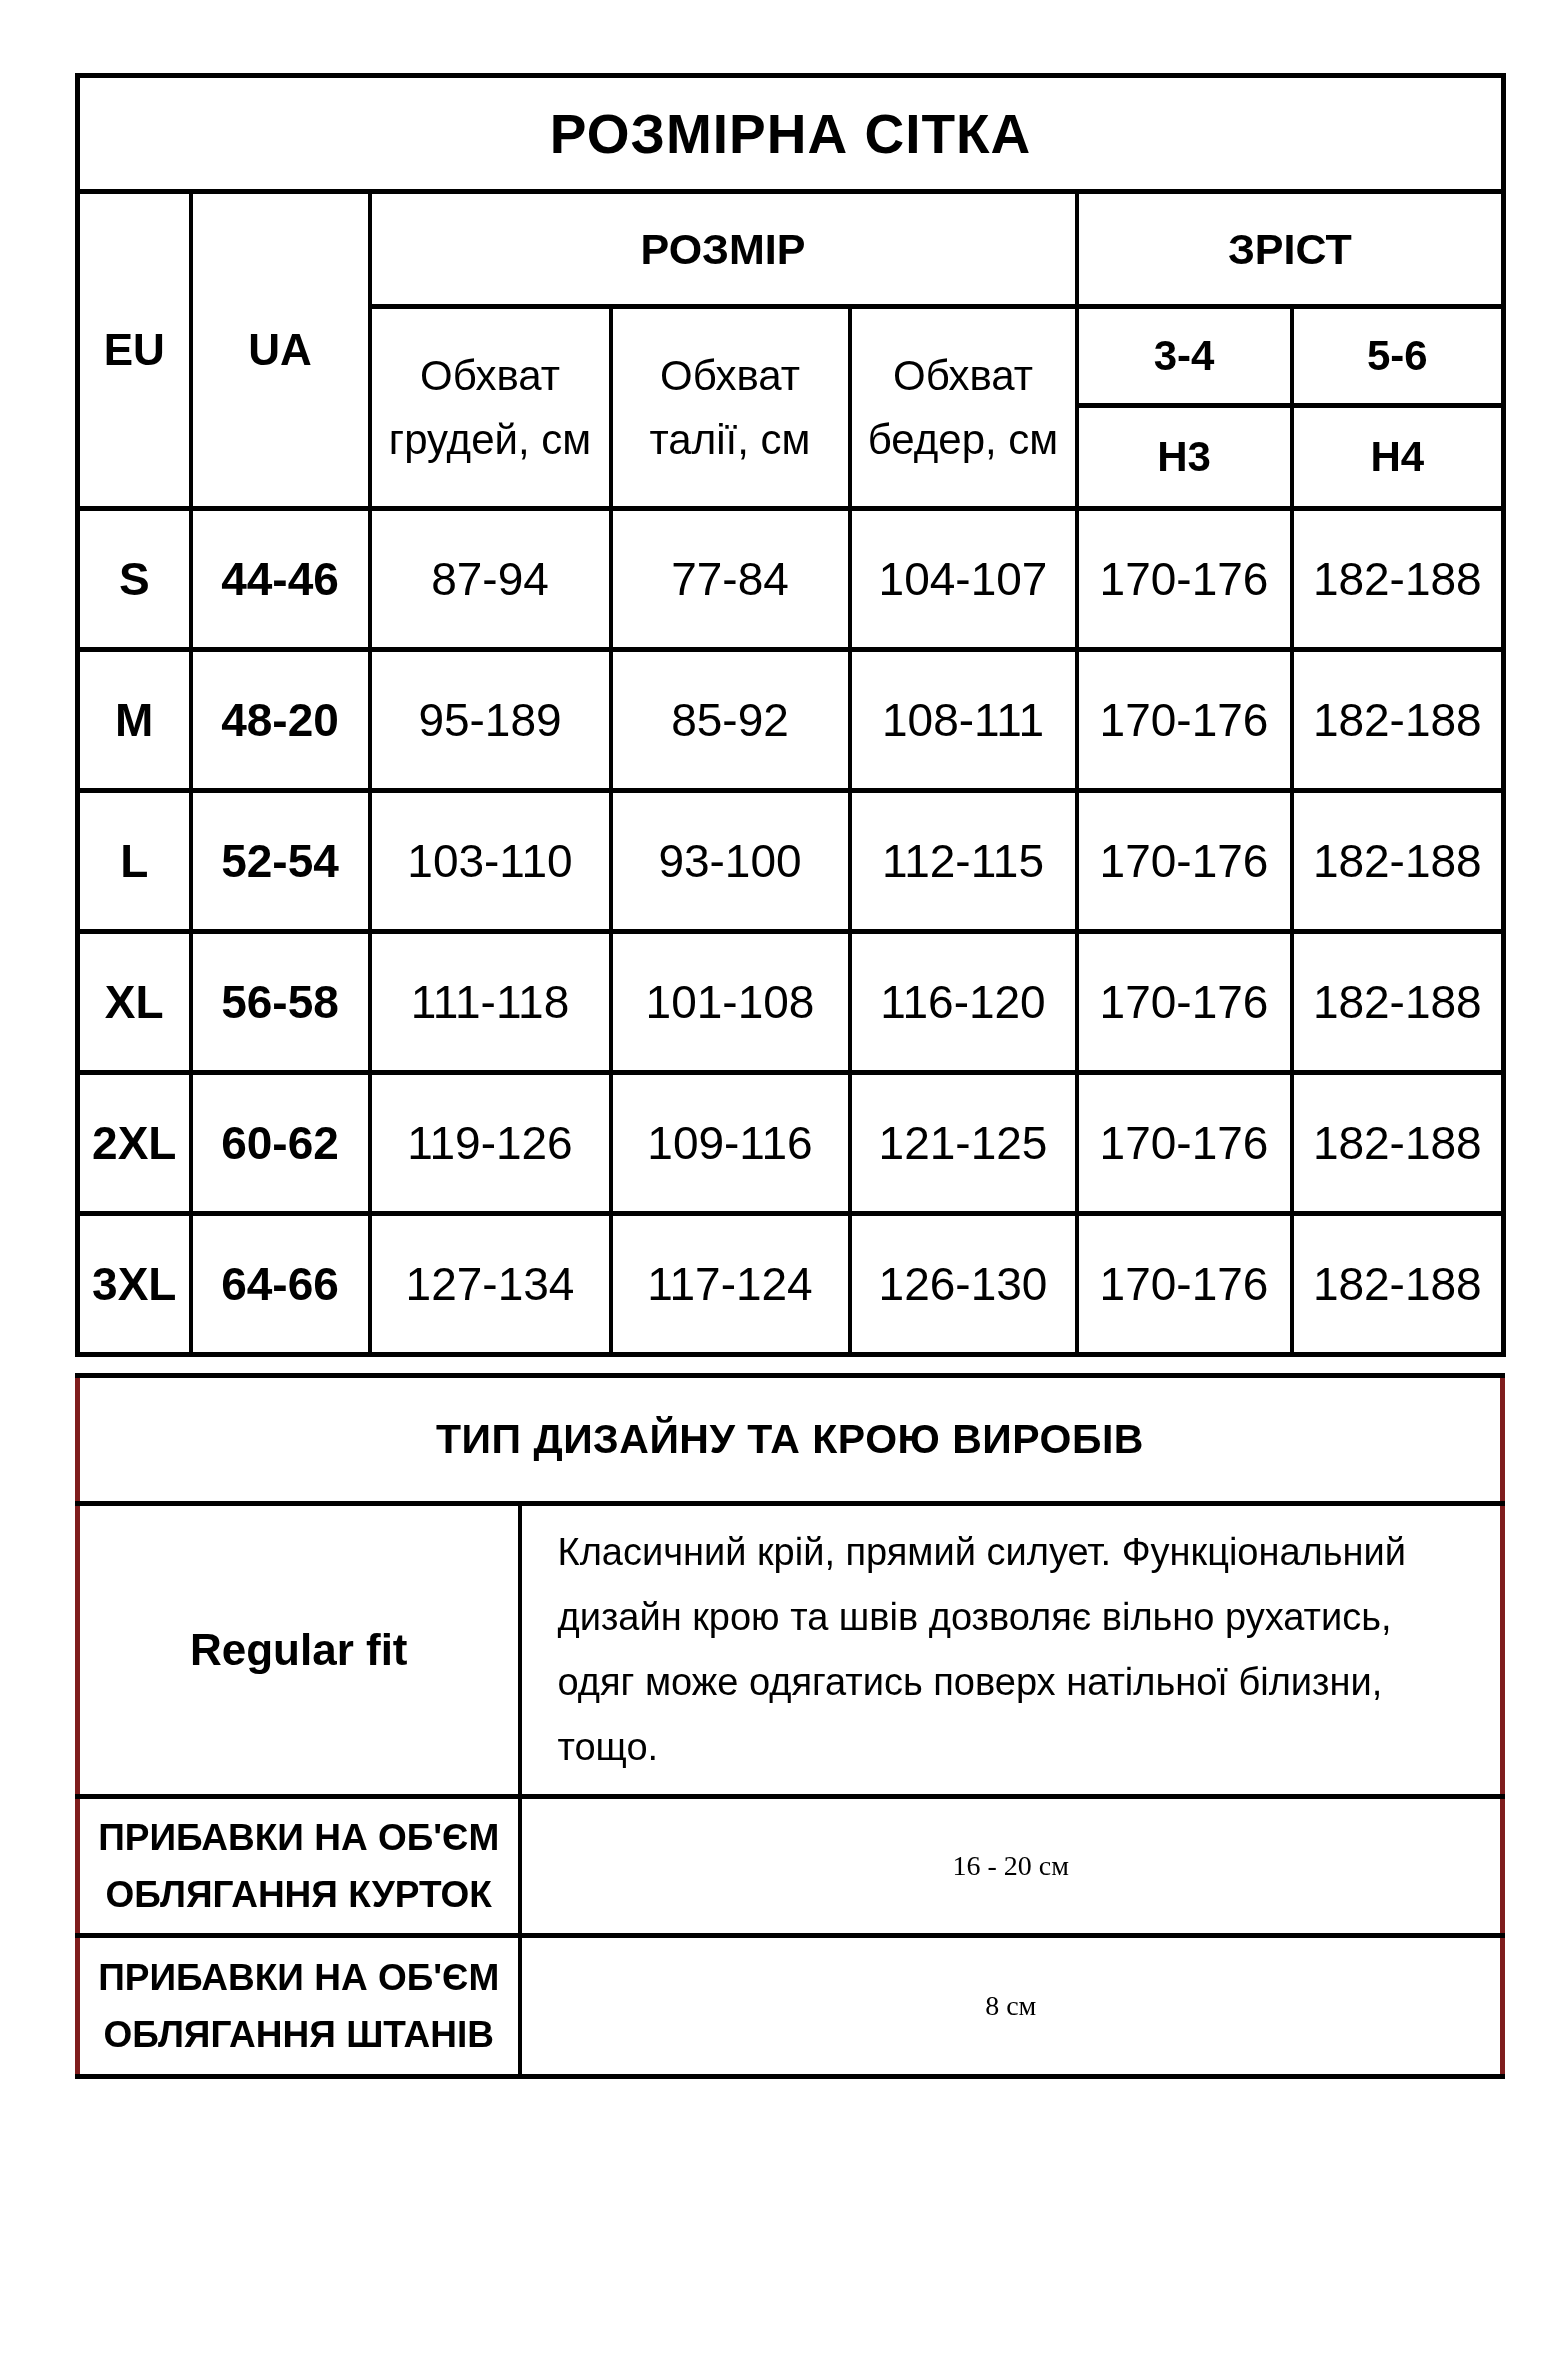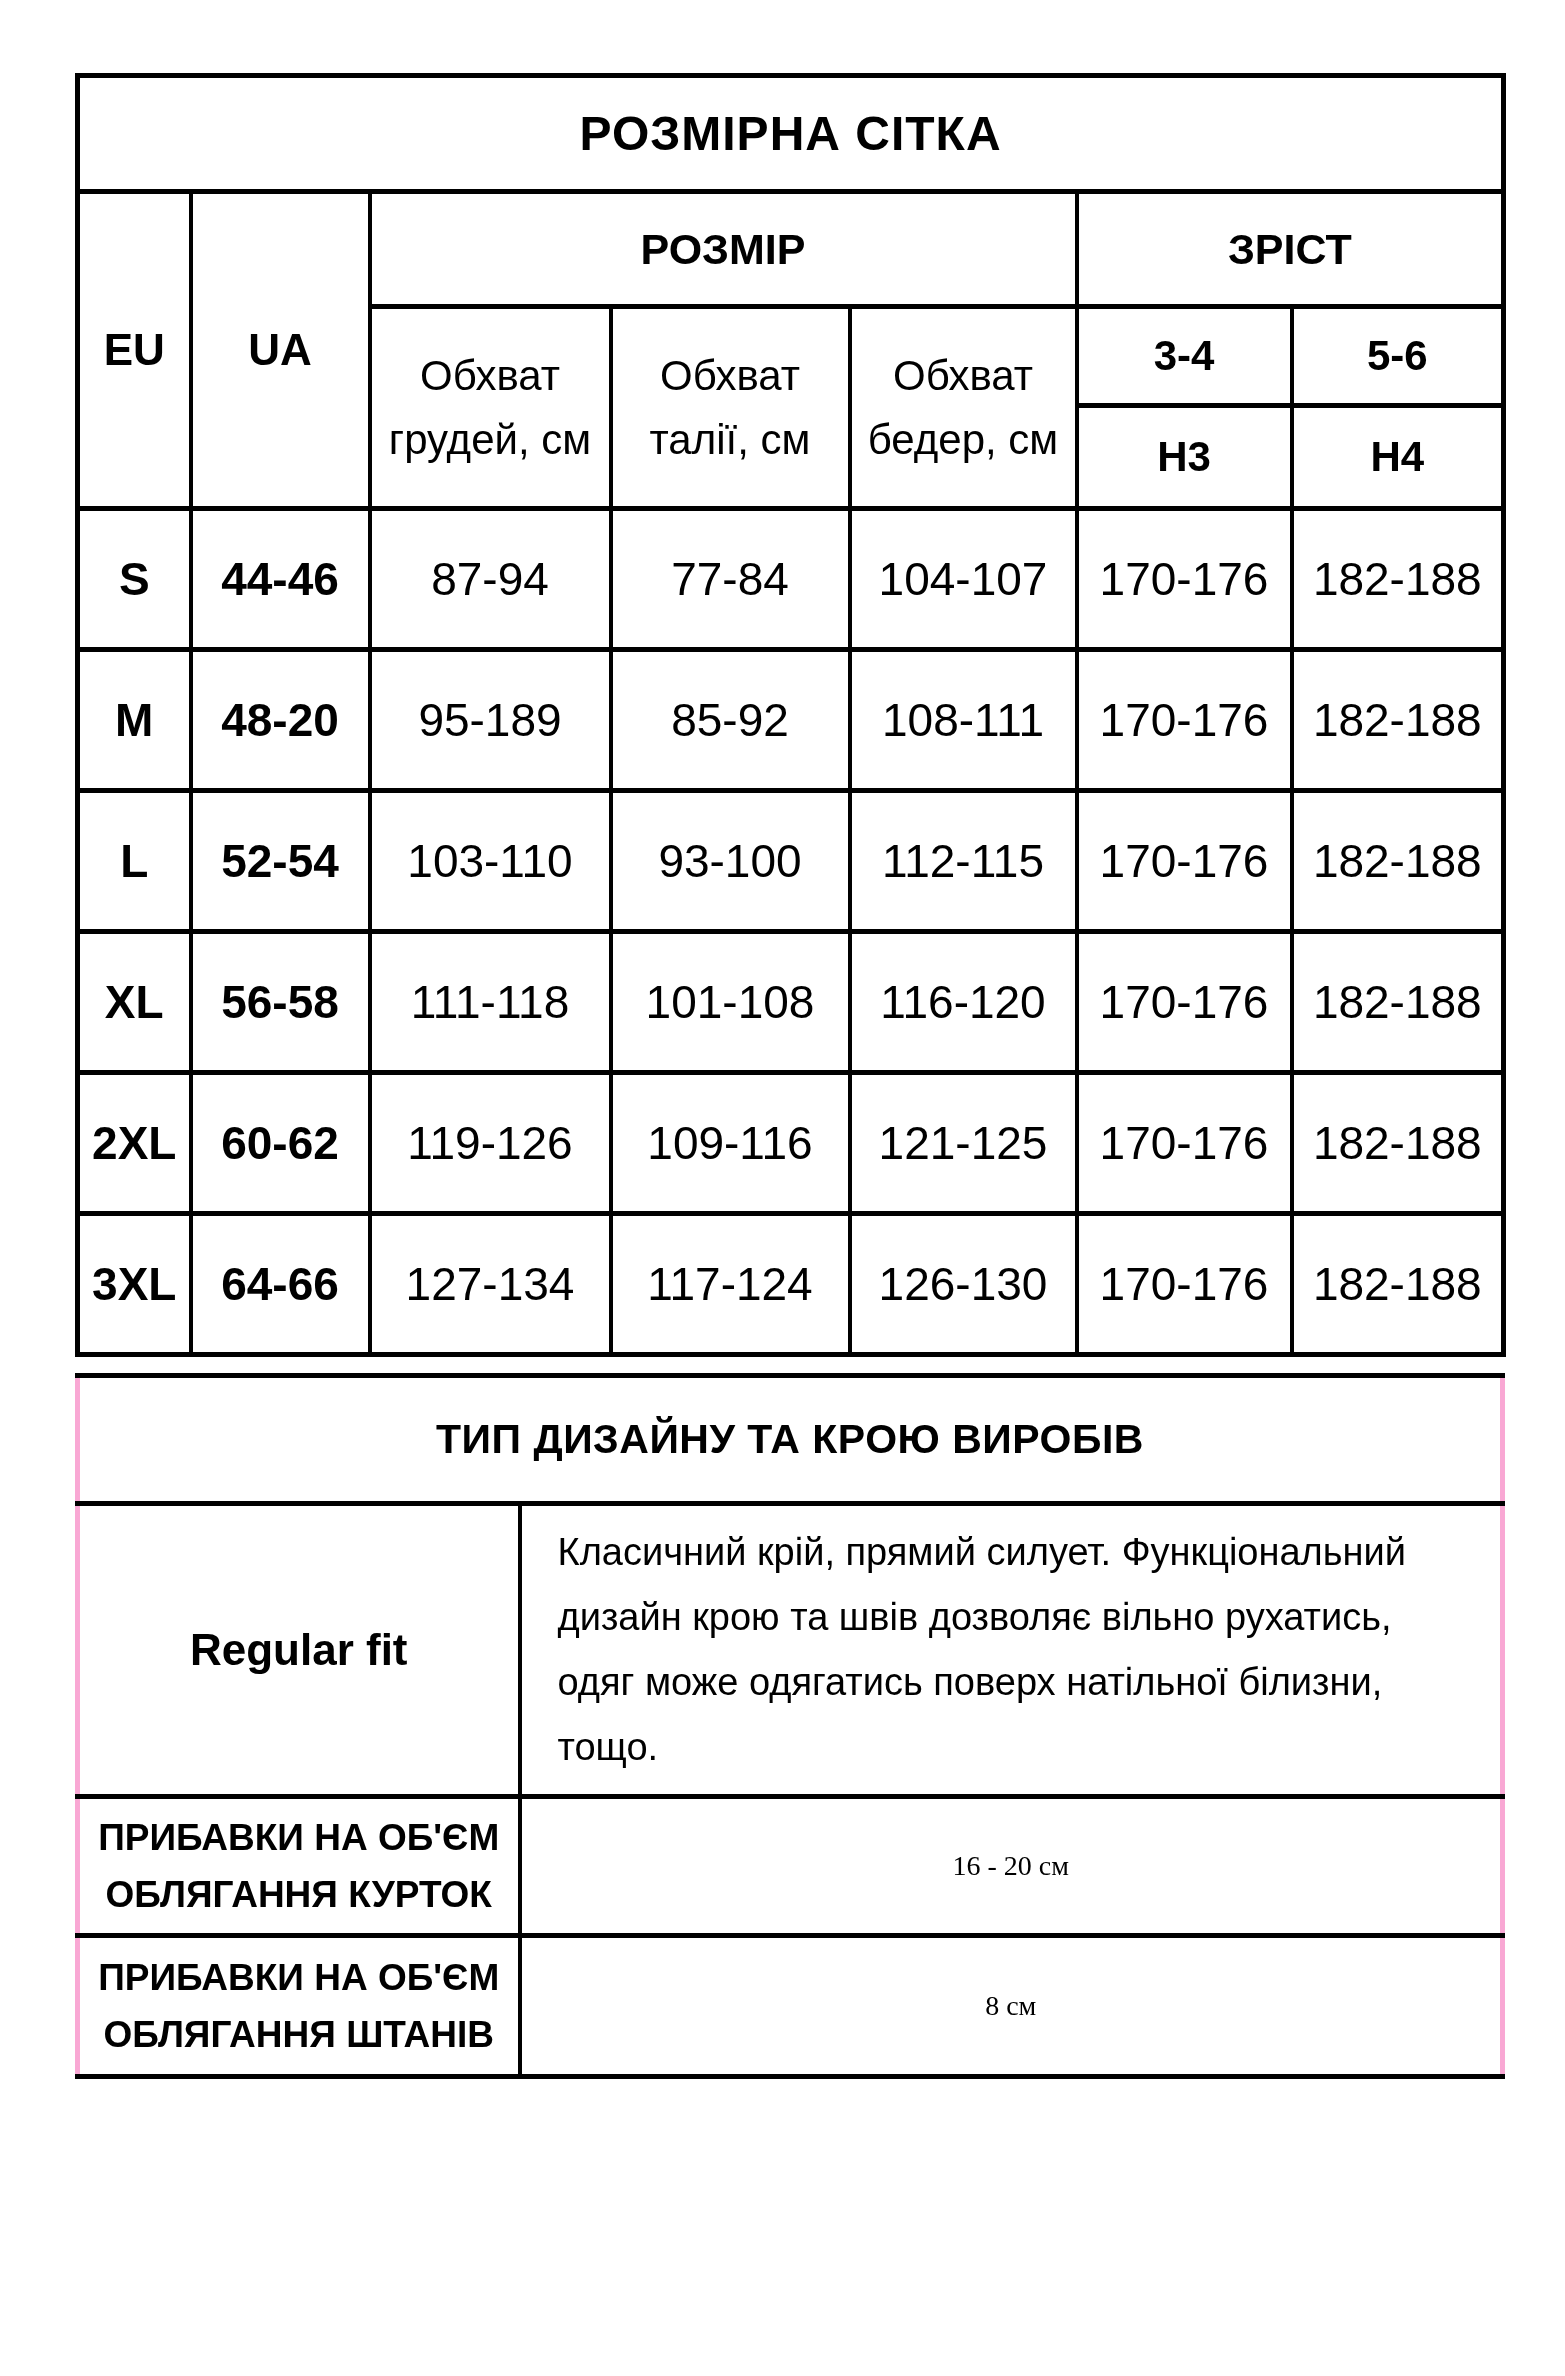--- a/index.html
+++ b/index.html
@@ -23,41 +23,41 @@
     border: 4px solid #000000;
     border-top-width: 5px;
     border-bottom-width: 5px;
     text-align: center;
     vertical-align: middle;
     padding: 0;
     overflow: hidden;
   }
   
   .size-table { width: 1425px; margin-top: 73px; border: 5px solid #000; }
-  .size-table .title-cell { font-size: 48px; font-weight: bold; height: 111px; letter-spacing: 1px; }
+  .size-table .title-cell { font-size: 55px; font-weight: bold; height: 111px; letter-spacing: 1px; }
   .r-h1 { height: 115px; }
   .r-h2 { height: 99px; }
   .r-h3 { height: 103px; }
   .hdr   { font-weight: bold; font-size: 44px; }
   .group { font-weight: bold; font-size: 43px; }
   .sub   { font-size: 42px; line-height: 1.52; white-space: pre-line; font-weight: normal; }
   .hrange, .hcode { font-weight: bold; font-size: 42px; }
   .r-data { height: 141px; }
   .r-data td { font-size: 46px; }
   .cell-eu, .cell-ua { font-weight: bold; }
   
   .footnote {
     margin: 44px 0 0 77px;
     width: 1351px;
     font-size: 40px;
     line-height: 59px;
     white-space: pre-line;
   }
   
-  .design-table { width: 1425px; margin-top: 16px; border: 5px solid #f9a8d4; }
+  .design-table { width: 1425px; margin-top: 16px; border: 5px solid #7f1d1d; }
   .design-table .title-cell { font-size: 41px; font-weight: bold; height: 123px; letter-spacing: 0.5px; }
   .r-fit { height: 293px; }
   .fit-label { font-weight: bold; font-size: 44px; }
   .fit-desc {
     text-align: left;
     font-size: 38px;
     line-height: 65px;
     white-space: pre-line;
     padding-left: 36px;
     padding-right: 10px;

